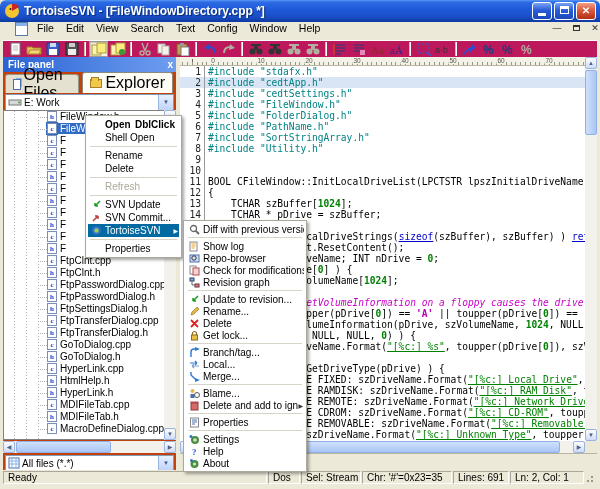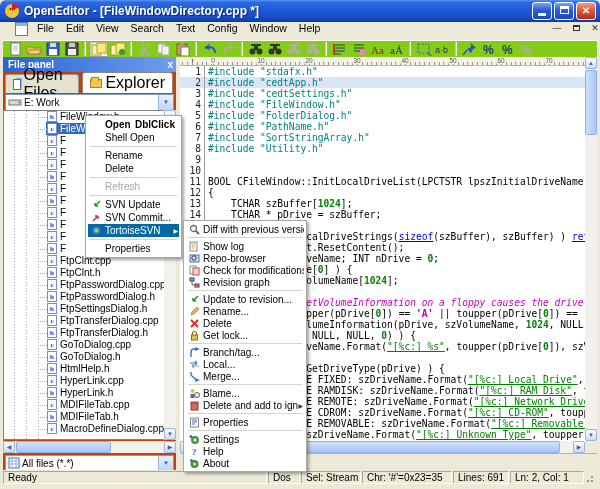--- a/index.html
+++ b/index.html
@@ -22,21 +22,21 @@
 
   #menubar { position:absolute; left:12px; top:22px; width:594px; height:18px; background:#ece9d8;
     display:flex; align-items:flex-start; }
   .menu-word { padding:2px 6px; font-size:10.5px; }
   #mdi-doc-icon { width:13px; height:14px; margin:0 3px; background:#fff; border:1px solid #5a78b0;
     box-shadow:inset 0 3px 0 #8ab0e8; }
   #menubar .spacer { flex:1; }
   .mdibtn { width:16px; height:13px; margin-right:3px; text-align:center; line-height:12px; font-size:9px; color:#333; }
   .mdibtn .rest { display:inline-block; width:7px; height:6px; border:1px solid #333; border-top:2px solid #333; }
 
-  #toolbar { position:absolute; left:3px; top:40px; width:594px; height:17px; background:#84cc16;
+  #toolbar { position:absolute; left:3px; top:40px; width:594px; height:17px; background:#be185d;
     border-top:1px solid #fff; display:flex; align-items:center; padding-left:2px; }
   .tbtn { width:19px; height:16px; display:flex; align-items:center; justify-content:center; border:1px solid transparent; }
   .tbtn.pressed { border:1px solid #9a9a9a; background:#f6f4e8; box-shadow:inset 1px 1px 1px #c8c4b0; }
   .tsep { width:2px; height:14px; border-left:1px solid #c8c4b0; border-right:1px solid #fff; margin:0 3px; }
 
   
   #filepanel { position:absolute; left:3px; top:57px; width:173px; height:413px; background:#c2410c; }
   #fp-header { position:absolute; left:0; top:0; width:173px; height:15px;
     background:linear-gradient(90deg,#2a63d4,#6f9ef0); color:#fff; font-weight:bold; font-size:10px;
     line-height:15px; padding-left:5px; }
@@ -138,21 +138,21 @@
 <body>
 
 <div id="screen">
 
   <div id="titlebar">
     <svg width="16" height="16" viewBox="0 0 16 16">
       <circle cx="8" cy="8" r="7" fill="#f4c430"></circle>
       <path d="M8 8L15 4A7 7 0 008 1z" fill="#cc2222"></path>
       <circle cx="6.5" cy="6" r="1" fill="#222"></circle>
     </svg>
-    <span id="title-text">OpenEditor - [FileWindowDirectory.cpp *]</span>
+    <span id="title-text">TortoiseSVN - [FileWindowDirectory.cpp *]</span>
     <div class="capbtn">
         <span class="mingl"></span>
       </div>
     <div class="capbtn">
         <span class="maxgl"></span>
       </div>
     <div class="capbtn close">✕</div>
   </div>
 
   <div id="menubar">
@@ -373,22 +373,22 @@
           <div class="trow"><span class="fic">h</span><span class="tlabel">F</span></div>
           <div class="trow"><span class="fic">c</span><span class="tlabel">FtpClnt.cpp</span></div>
           <div class="trow"><span class="fic">h</span><span class="tlabel">FtpClnt.h</span></div>
           <div class="trow"><span class="fic">c</span><span class="tlabel">FtpPasswordDialog.cpp</span></div>
           <div class="trow"><span class="fic">h</span><span class="tlabel">FtpPasswordDialog.h</span></div>
           <div class="trow"><span class="fic">h</span><span class="tlabel">FtpSettingsDialog.h</span></div>
           <div class="trow"><span class="fic">c</span><span class="tlabel">FtpTransferDialog.cpp</span></div>
           <div class="trow"><span class="fic">h</span><span class="tlabel">FtpTransferDialog.h</span></div>
           <div class="trow"><span class="fic">c</span><span class="tlabel">GoToDialog.cpp</span></div>
           <div class="trow"><span class="fic">h</span><span class="tlabel">GoToDialog.h</span></div>
+          <div class="trow"><span class="fic">c</span><span class="tlabel">HyperLink.cpp</span></div>
           <div class="trow"><span class="fic">h</span><span class="tlabel">HtmlHelp.h</span></div>
-          <div class="trow"><span class="fic">c</span><span class="tlabel">HyperLink.cpp</span></div>
           <div class="trow"><span class="fic">h</span><span class="tlabel">HyperLink.h</span></div>
           <div class="trow"><span class="fic">c</span><span class="tlabel">MDIFileTab.cpp</span></div>
           <div class="trow"><span class="fic">h</span><span class="tlabel">MDIFileTab.h</span></div>
           <div class="trow"><span class="fic">c</span><span class="tlabel">MacroDefineDialog.cpp</span></div>
         </div>
     </div>
     <div class="sb" id="fp-vscroll">
       <span class="sb-arrow" style="left:0;top:0">▲</span>
       <span class="sb-thumb" style="left:0;top:13px;width:12px;height:80px"></span>
       <span class="sb-arrow" style="left:0;bottom:0">▼</span>

